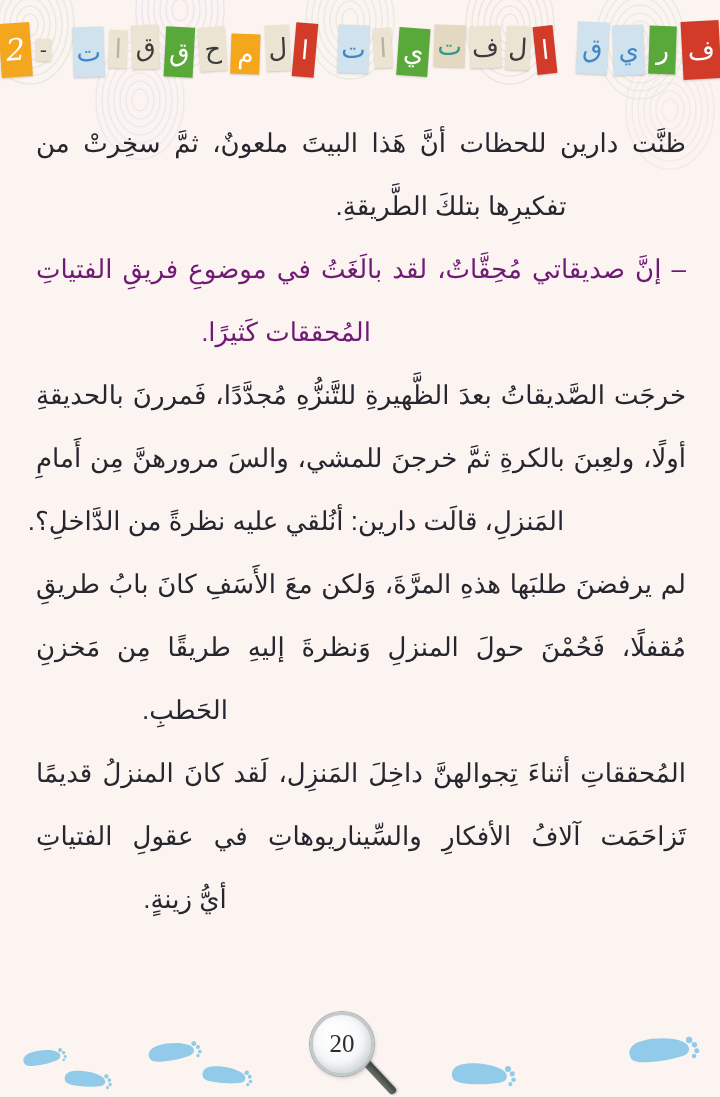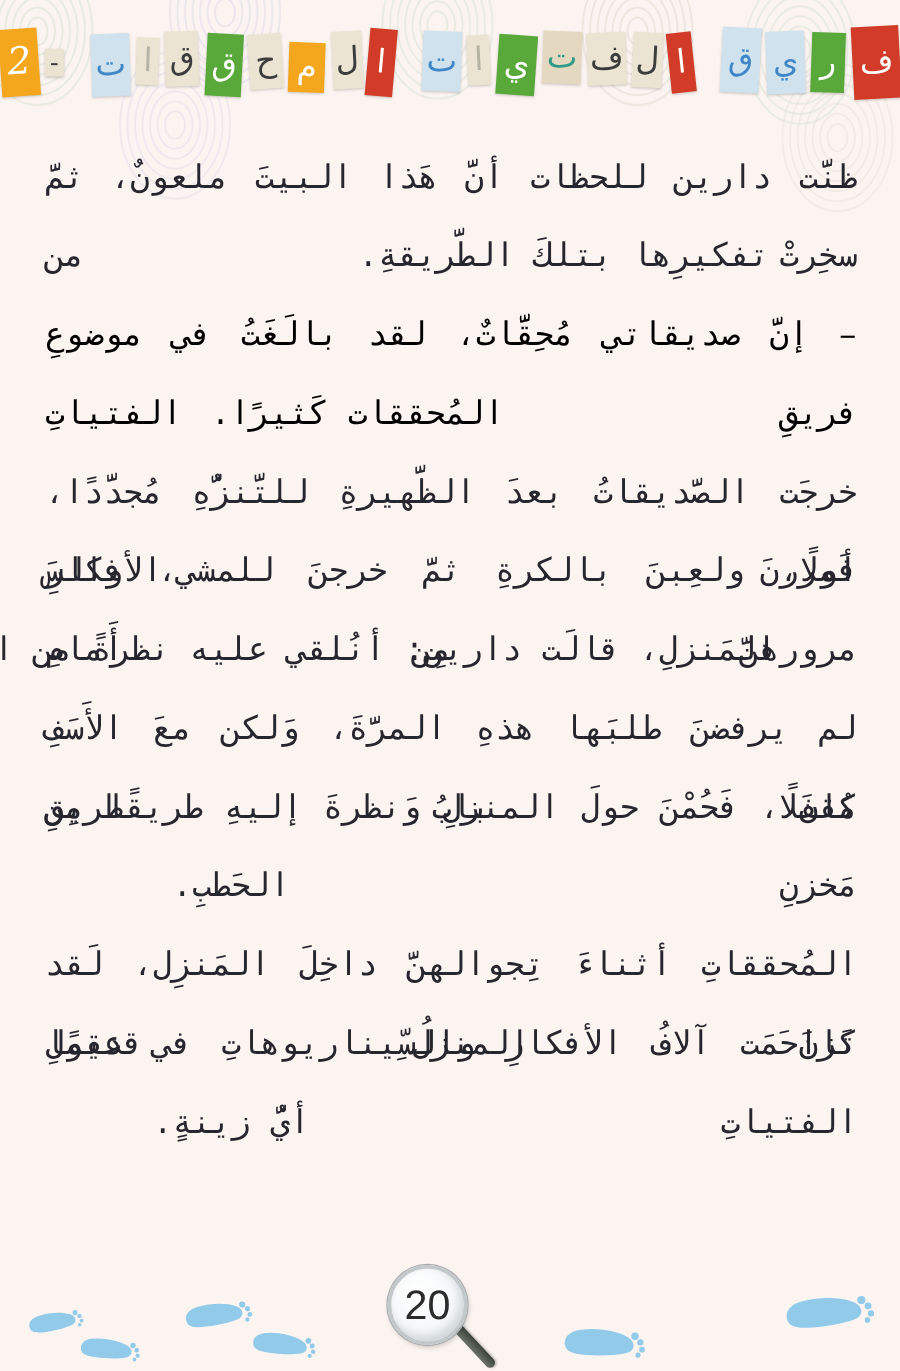--- a/index.html
+++ b/index.html
@@ -45,41 +45,41 @@
   .title-row span:nth-of-type(19){width:30px;height:44px;transform:rotate(-2deg) translateY(-3px)}
   .title-row span:nth-of-type(20){width:20px;height:38px;transform:rotate(2deg) translateY(-1px)}
   .title-row span:nth-of-type(21){width:34px;height:50px;transform:rotate(-2deg) translateY(2px)}
   .title-row span:nth-of-type(23){width:16px;height:22px;font-size:20px}
   .title-row span:nth-of-type(24){width:34px;height:54px;transform:rotate(-4deg);
     font-family:"DejaVu Serif",serif;font-style:italic;font-size:30px}
   
   .story{
     position:absolute;top:112px;left:36px;right:34px;z-index:2;
     direction:rtl;color:#26262e;
-    font-family:Liberation Mono, monospace;
+    font-family:Liberation Sans, sans-serif;
     font-size:26px;
   }
   .ln{height:63px;line-height:63px;white-space:nowrap;}
   .ln.j{text-align:justify;text-align-last:justify;white-space:normal;}
   .ln.oR90{text-align:center;text-align-last:center;position:relative;left:90px;}
   .ln.oL75{text-align:center;text-align-last:center;position:relative;left:-75px;}
   .ln.oL65{text-align:center;text-align-last:center;position:relative;left:-65px;}
   .ln.oL176{text-align:center;text-align-last:center;position:relative;left:-176px;}
-  .ln.purple{color:#000000;}
+  .ln.purple{color:#701a75;}
   
   .feet{position:absolute;top:1000px;left:0;z-index:1;pointer-events:none;}
   .magnifier{position:absolute;top:1008px;left:306px;width:130px;height:89px;z-index:3;}
   .lens{
     position:absolute;left:4px;top:4px;width:58px;height:58px;border-radius:50%;
     border:3px solid #c3c8cb;
     box-shadow:0 0 0 1px #a8adb0, inset -3px -4px 8px rgba(150,160,165,.35), 1px 2px 4px rgba(0,0,0,.18);
     background:radial-gradient(circle at 38% 32%, #ffffff 0%, #f6f8f9 55%, #e8edef 100%);
     display:flex;align-items:center;justify-content:center;
   }
-  .lens .num{font-size:33px;color:#2b2b2b;font-family:Liberation Sans, sans-serif;}
+  .lens .num{font-size:25px;color:#2b2b2b;font-family:Liberation Serif, serif;}
   .handle{
     position:absolute;left:52px;top:50px;width:8px;height:48px;border-radius:4px;
     background:linear-gradient(90deg,#6b7268,#3b423c);
     transform-origin:top center;transform:rotate(-43deg);
     box-shadow:1px 1px 2px rgba(0,0,0,.25);
   }
 </style>
 </head>
 <body>
 
@@ -160,21 +160,21 @@
   <main class="story">
 
       <div class="ln j">ظنَّت دارين للحظات أنَّ هَذا البيتَ ملعونٌ، ثمَّ سخِرتْ من</div>
 
       <div class="ln oR90">تفكيرِها بتلكَ الطَّريقةِ.</div>
 
       <div class="ln j purple">– إنَّ صديقاتي مُحِقَّاتٌ، لقد بالَغَتُ في موضوعِ فريقِ الفتياتِ</div>
 
       <div class="ln oL75 purple">المُحققات كَثيرًا.</div>
 
-      <div class="ln j">خرجَت الصَّديقاتُ بعدَ الظَّهيرةِ للتَّنزُّهِ مُجدَّدًا، فَمررنَ الأفكارِ</div>
+      <div class="ln j">خرجَت الصَّديقاتُ بعدَ الظَّهيرةِ للتَّنزُّهِ مُجدَّدًا، فَمررنَ بالحديقةِ</div>
 
       <div class="ln j">أولًا، ولعِبنَ بالكرةِ ثمَّ خرجنَ للمشي، والسَ مرورهنَّ مِن أَمامِ</div>
 
       <div class="ln oL65">المَنزلِ، قالَت دارين: أنُلقي عليه نظرةً من الدَّاخلِ؟.</div>
 
       <div class="ln j">لم يرفضنَ طلبَها هذهِ المرَّةَ، وَلكن معَ الأَسَفِ كانَ بابُ طريقِ</div>
 
       <div class="ln j">مُقفلًا، فَحُمْنَ حولَ المنزلِ وَنظرةَ إليهِ طريقًا مِن مَخزنِ</div>
 
       <div class="ln oL176">الحَطبِ.</div>

